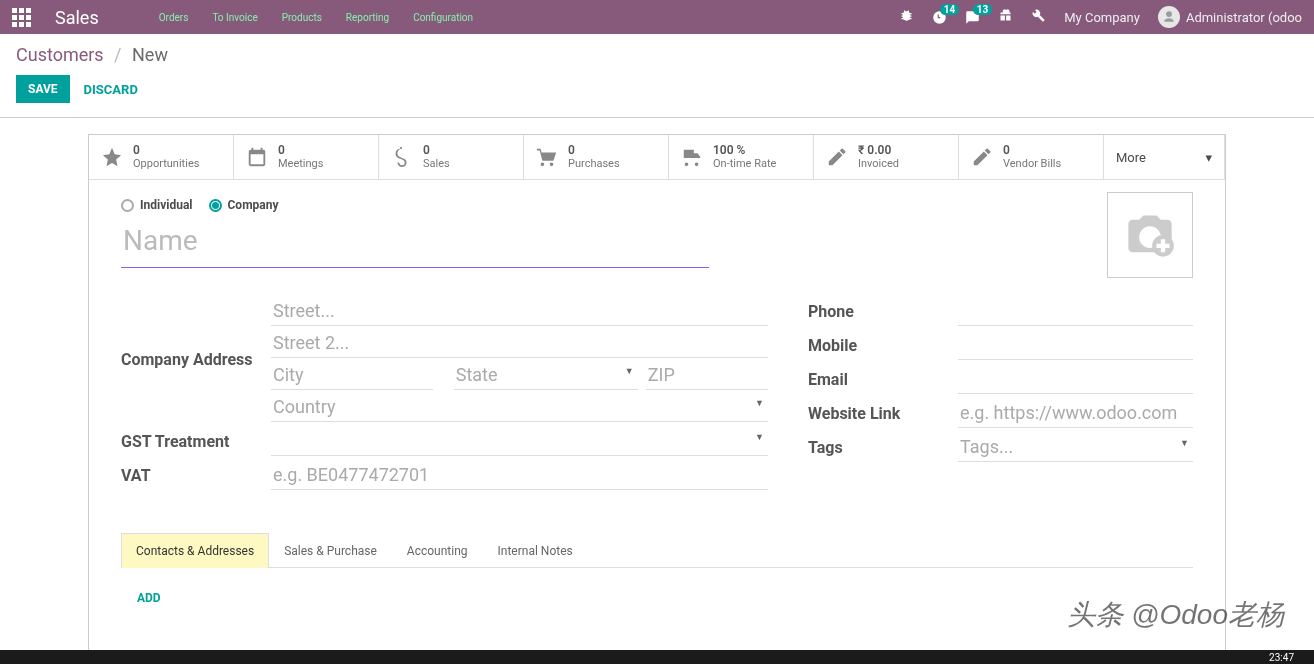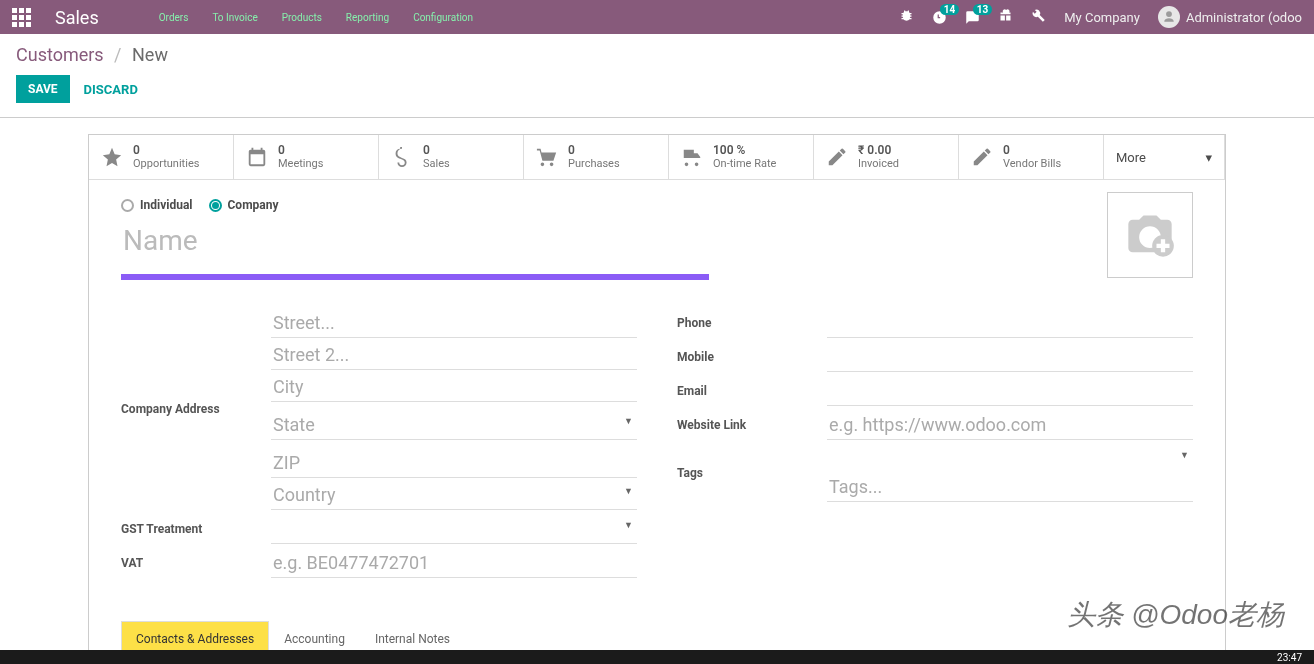--- a/index.html
+++ b/index.html
@@ -43,53 +43,53 @@
 
 .form-body { padding: 18px 32px 24px 32px; position:relative; }
 
 
 .titlearea { position:relative; }
 .radios { display:flex; gap:16px; align-items:center; margin-bottom:8px; }
 .radio-item { display:flex; align-items:center; gap:6px; font-weight:bold; font-size:12px; cursor:pointer; }
 .radio-dot { width:13px; height:13px; border-radius:50%; border:2px solid #aaa; display:inline-flex; align-items:center; justify-content:center; }
 .radio-dot.sel { border-color:#00a09d; }
 .radio-dot.sel::after { content:''; width:7px; height:7px; border-radius:50%; background:#00a09d; }
-.name-input { width:588px; font-size:28px; border:none; border-bottom:6px solid #8b5cf6; padding:4px 0 17px 2px; outline:none; color:#555;}
+.name-input { width:588px; font-size:28px; border:none; border-bottom:1px solid #8b5cf6; padding:4px 0 10px 2px; outline:none; color:#555;}
 .name-input::placeholder { color:#bbb; }
 .image-box { position:absolute; right:0; top:-6px; width:86px; height:86px; border:1px solid #ccc; display:flex; align-items:center; justify-content:center; cursor:pointer; }
 .image-box svg { width:52px; height:52px; fill:#ccc; }
 
 
 .fields-grid { display:flex; gap:40px; margin-top:28px; }
 .col { flex:1; }
 .row { display:flex; align-items:center; margin-bottom:4px; min-height:26px; }
-.flabel { width:150px; font-size:12px; font-weight:bold; color:#555; }
+.flabel { width:150px; font-size:16px; font-weight:bold; color:#555; }
 .finput { flex:1; border:none; border-bottom:1px solid #ddd; font-size:18px; padding:4px 2px; outline:none; min-width:0; }
 .finput::placeholder { color:#aaa; }
 .addr-stack { flex:1; display:flex; flex-direction:column; gap:2px; }
-.addr-row2 { display:flex; gap:8px;flex-direction:column; }
+.addr-row2 { display:flex; gap:8px; }
 .addr-row2 .finput:first-child { flex:1.2;} 
-.addr-row2 .state-wrap{flex:1.4;position:relative;}
+.addr-row2 .state-wrap{flex:1.4;position:relative;margin-left:13px;}
 .addr-row2 .finput.zip { flex:0.9;}
 .sel-wrap { position:relative; flex:1; }
 .sel-caret { position:absolute; right:4px; top:6px; font-size:9px; color:#666; pointer-events:none; }
 
 
 .tabs { display:flex; margin-top:38px; border-bottom:1px solid #ddd; }
-.tab { padding:10px 14px; font-size:12px; color:#555; border:1px solid transparent; border-bottom:none; cursor:pointer; position:relative; top:1px; background:#fde047;}
+.tab { padding:10px 14px; font-size:12px; color:#555; border:1px solid transparent; border-bottom:none; cursor:pointer; position:relative; top:1px; background:#fef9c3;}
 .tab.active { border-color:#ddd; color:#333; }
 .tab:not(.active){ background:transparent; color:#666;}
 .tab+.tab { margin-left:0;}
 .tab-content { padding:22px 16px 50px 16px; }
 .addbtn { color:#00a09d; font-weight:bold; font-size:12px; cursor:pointer; background:none; border:none;}
 
 
 .wm { position:fixed; right:30px; bottom:30px; font-size:28px; color:rgba(0,0,0,.55); font-style:italic; font-family: "SimHei","Microsoft YaHei",sans-serif; pointer-events:none;}
 .taskbar { position:fixed; bottom:0; left:0; right:0; height:14px; background:#1b1b1b; }
-.clock { position:fixed; right:12px; bottom:1px; color:#fff; font-size:10px; }
+.clock { position:fixed; right:20px; bottom:1px; color:#fff; font-size:10px; }
 </style>
 </head>
 <body>
 
 <div class="topnav">
   <div class="apps-grid">
     <span></span>
       <span></span>
       <span></span>
       <span></span>
@@ -286,27 +286,28 @@
           <div class="row">
               <div class="flabel">Email</div>
               <input class="finput" style="">
             </div>
           <div class="row">
               <div class="flabel">Website Link</div>
               <input class="finput" placeholder="e.g. https://www.odoo.com" style="">
             </div>
           <div class="row">
               <div class="flabel">Tags</div>
-            <div class="sel-wrap"><input class="finput" style="width: 100%; margin-top: 28px;" placeholder="Tags..."><span class="sel-caret">▼</span></div>
+            <div class="sel-wrap"><input class="finput" style="width: 100%;" placeholder="Tags..."><span class="sel-caret">▼</span></div>
           </div>
         </div>
       </div>
 
       <div class="tabs">
         <div class="tab active">Contacts &amp; Addresses</div>
+        <div class="tab">Sales &amp; Purchase</div>
         <div class="tab">Accounting</div>
         <div class="tab">Internal Notes</div>
       </div>
       <div class="tab-content">
         <button class="addbtn">ADD</button>
       </div>
     </div>
   </div>
 </div>
 

